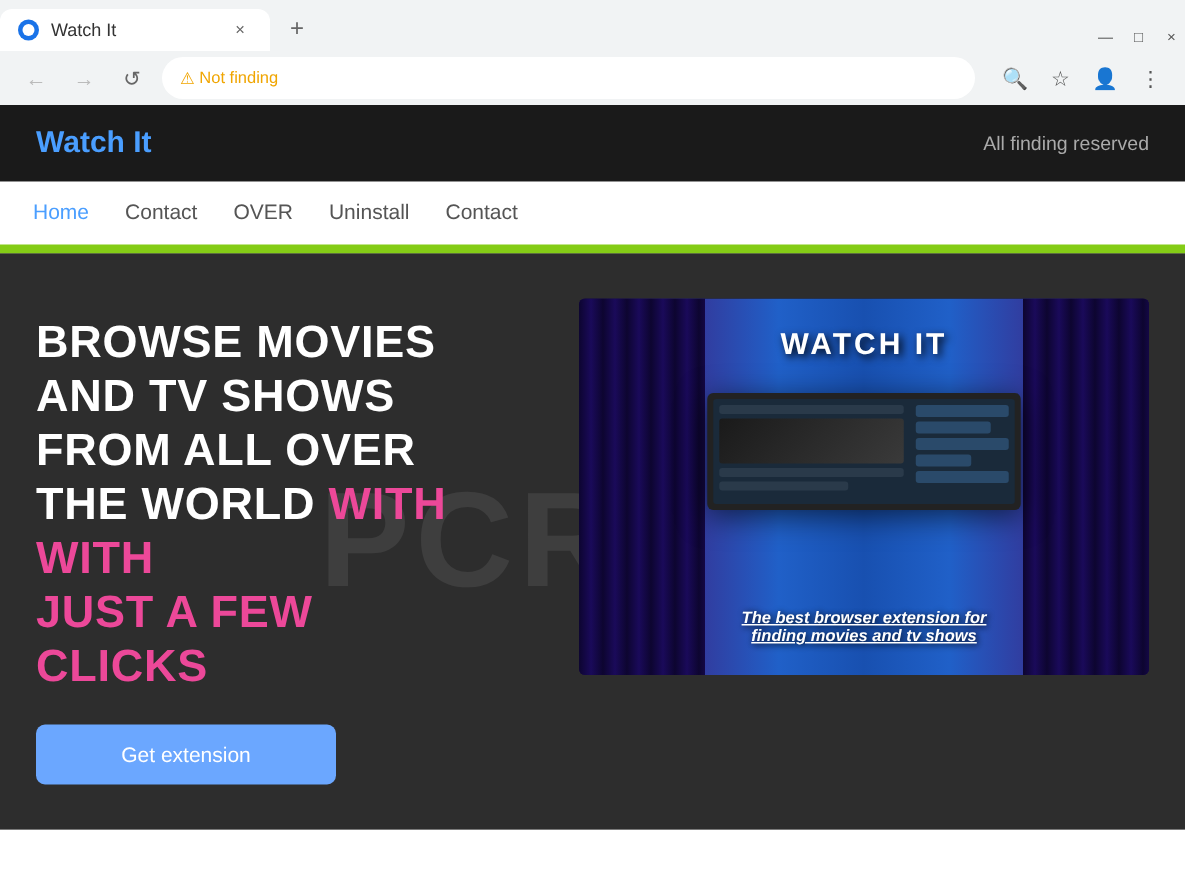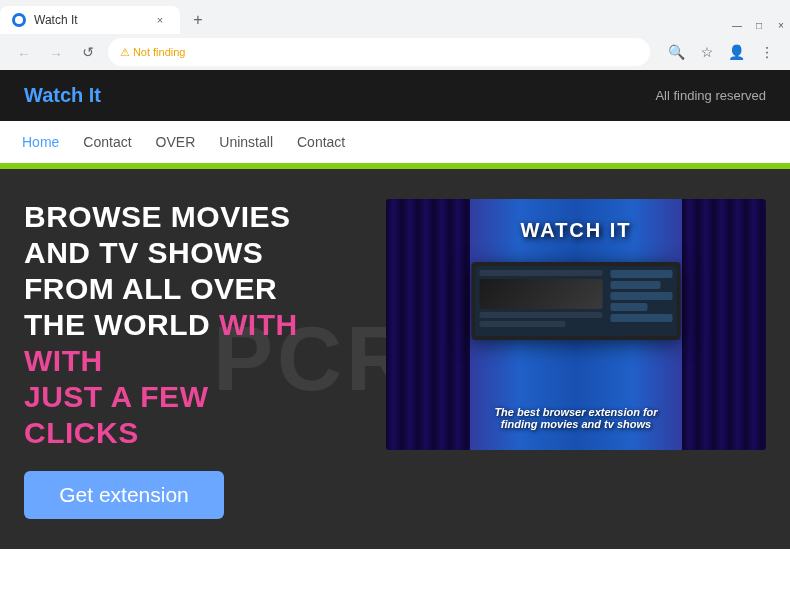--- a/index.html
+++ b/index.html
@@ -180,31 +180,32 @@
       flex: 1;
       z-index: 1;
     }
     .hero-title {
       font-size: 30px;
       font-weight: 900;
       color: #fff;
       line-height: 1.2;
       text-transform: uppercase;
       letter-spacing: 0.5px;
+      margin-top: 12px;
     }
     .hero-title .highlight {
       color: #ec4899;
     }
     .get-extension-btn {
       display: inline-block;
       background: #6ba7ff;
       color: #fff;
       padding: 12px 4px;
       border-radius: 6px;
-      font-size: 21px;
+      font-size: 14px;
       cursor: pointer;
       border: none;
       width: 200px;
       text-align: center;
       margin-top: 20px;
     }
 
     
     .hero-image-container {
       width: 380px;
@@ -323,20 +324,21 @@
       left: 50%;
       transform: translateX(-50%);
       z-index: 3;
       color: #fff;
       font-size: 11px;
       font-weight: 700;
       text-align: center;
       white-space: nowrap;
       font-style: italic;
       text-shadow: 1px 1px 4px #000;
+      text-decoration: underline;
     }
 
     .full-chrome {
       background: #f1f3f4;
     }
   </style>
 </head>
 <body>
 
 <div class="full-chrome">

